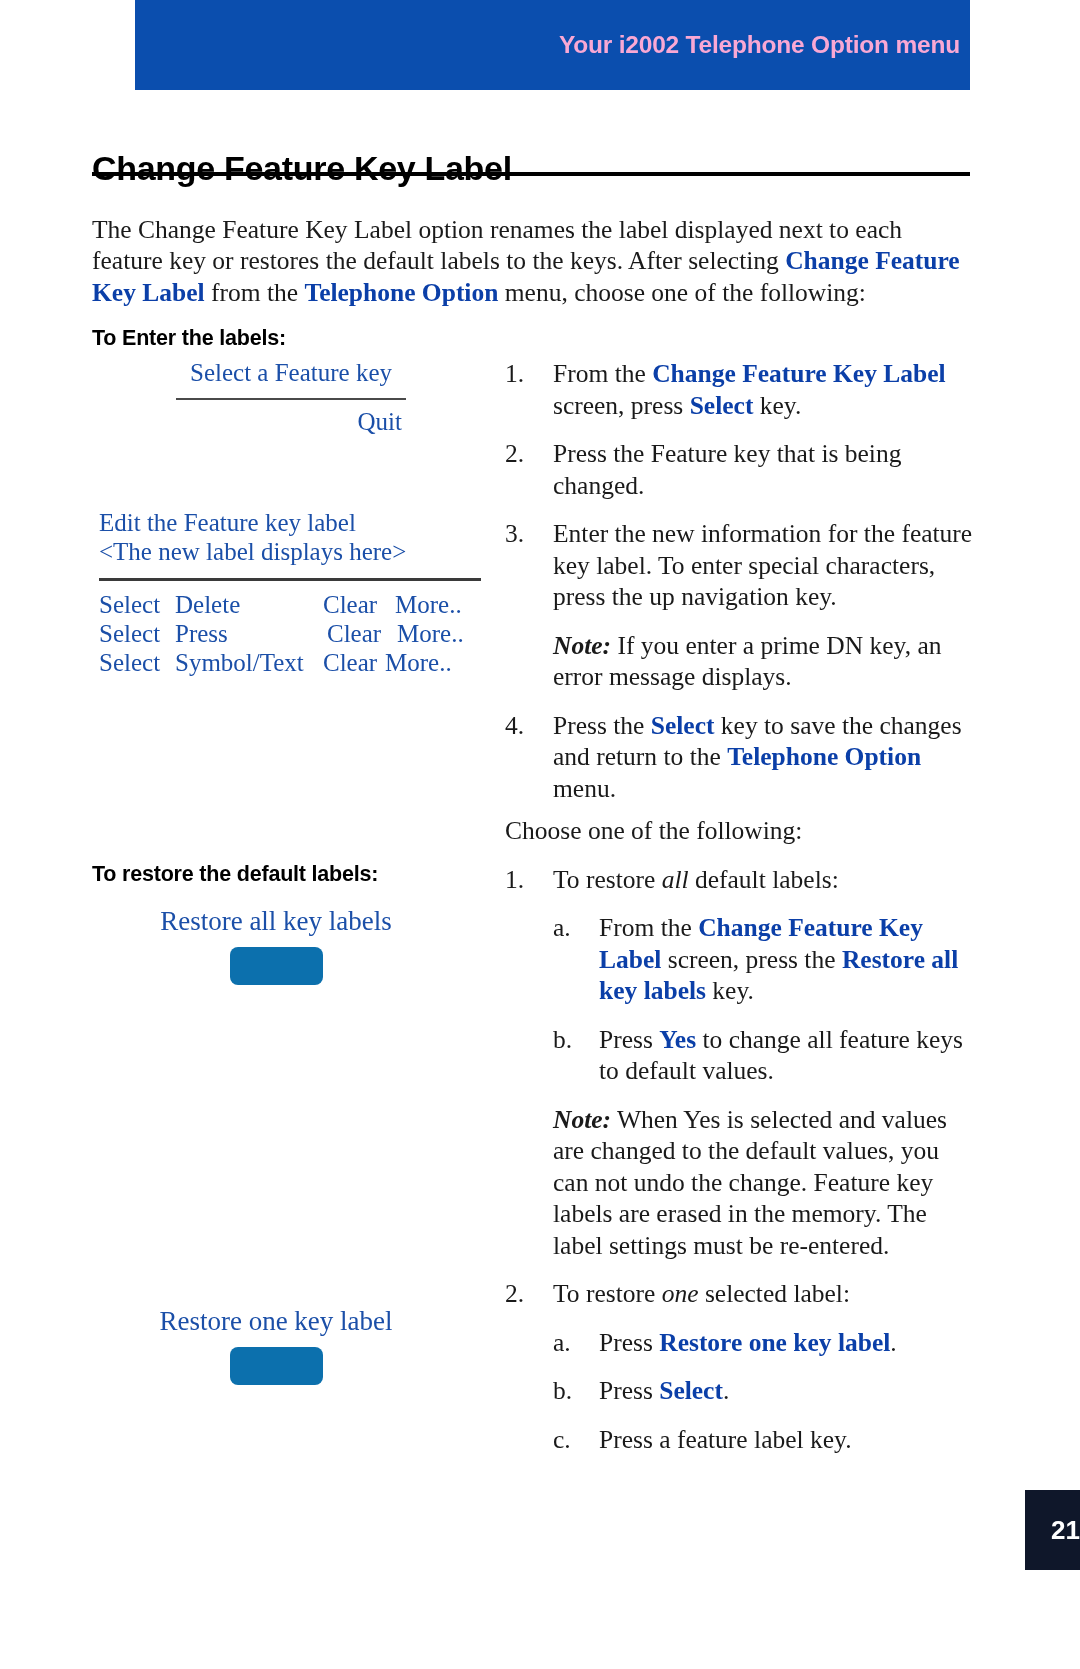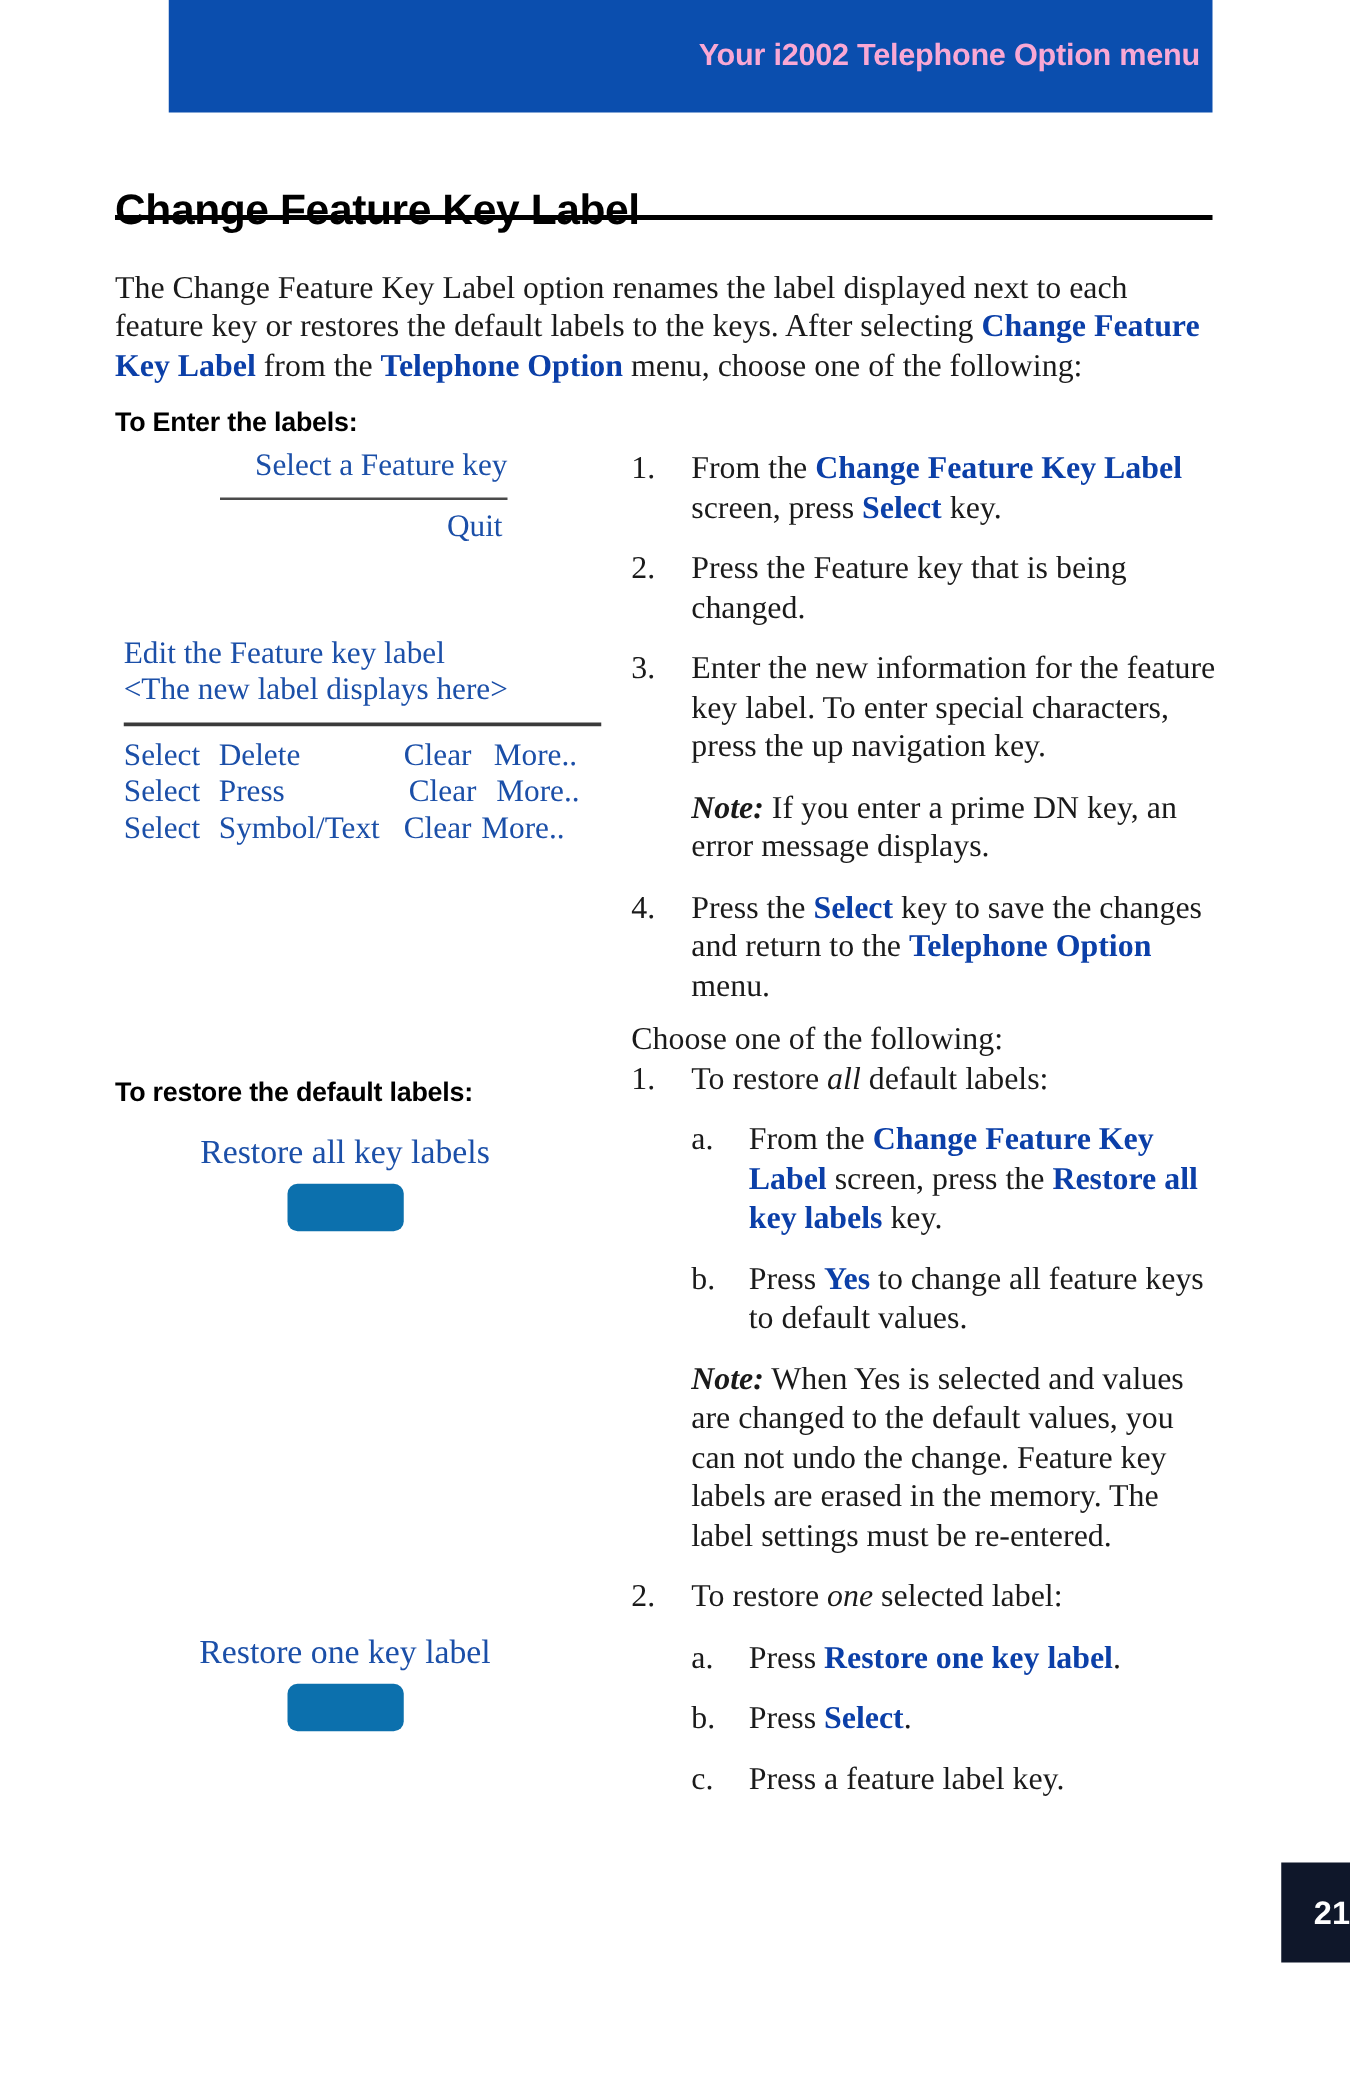--- a/index.html
+++ b/index.html
@@ -94,21 +94,21 @@
     font-size: 25px;
     line-height: 29px;
   }
 
   
   #lcd1 {
     left: 176px;
     top: 358px;
     width: 230px;
   }
-  #lcd1 .l1 { text-align: right; }
+  #lcd1 .l1 { text-align: center; }
   #lcd1 .rule { margin: 11px 0 7px 0; height: 2px; background: #4a4a4a; }
   #lcd1 .l2 { text-align: right; padding-right: 4px; }
 
   
   #lcd2 {
     left: 99px;
     top: 508px;
     width: 382px;
   }
   #lcd2 .title-l1 { text-align: left; }
@@ -185,20 +185,21 @@
 
   .note {
     margin-bottom: 17px;
     padding-left: 48px;
   }
   .note-b {
     font-weight: bold;
     font-style: italic;
   }
   .plain-line {
+    margin-bottom: 17px;
   }
   em.it { font-style: italic; }
 
   
   .page-tab {
     position: absolute;
     right: 0;
     top: 1490px;
     width: 55px;
     height: 80px;

